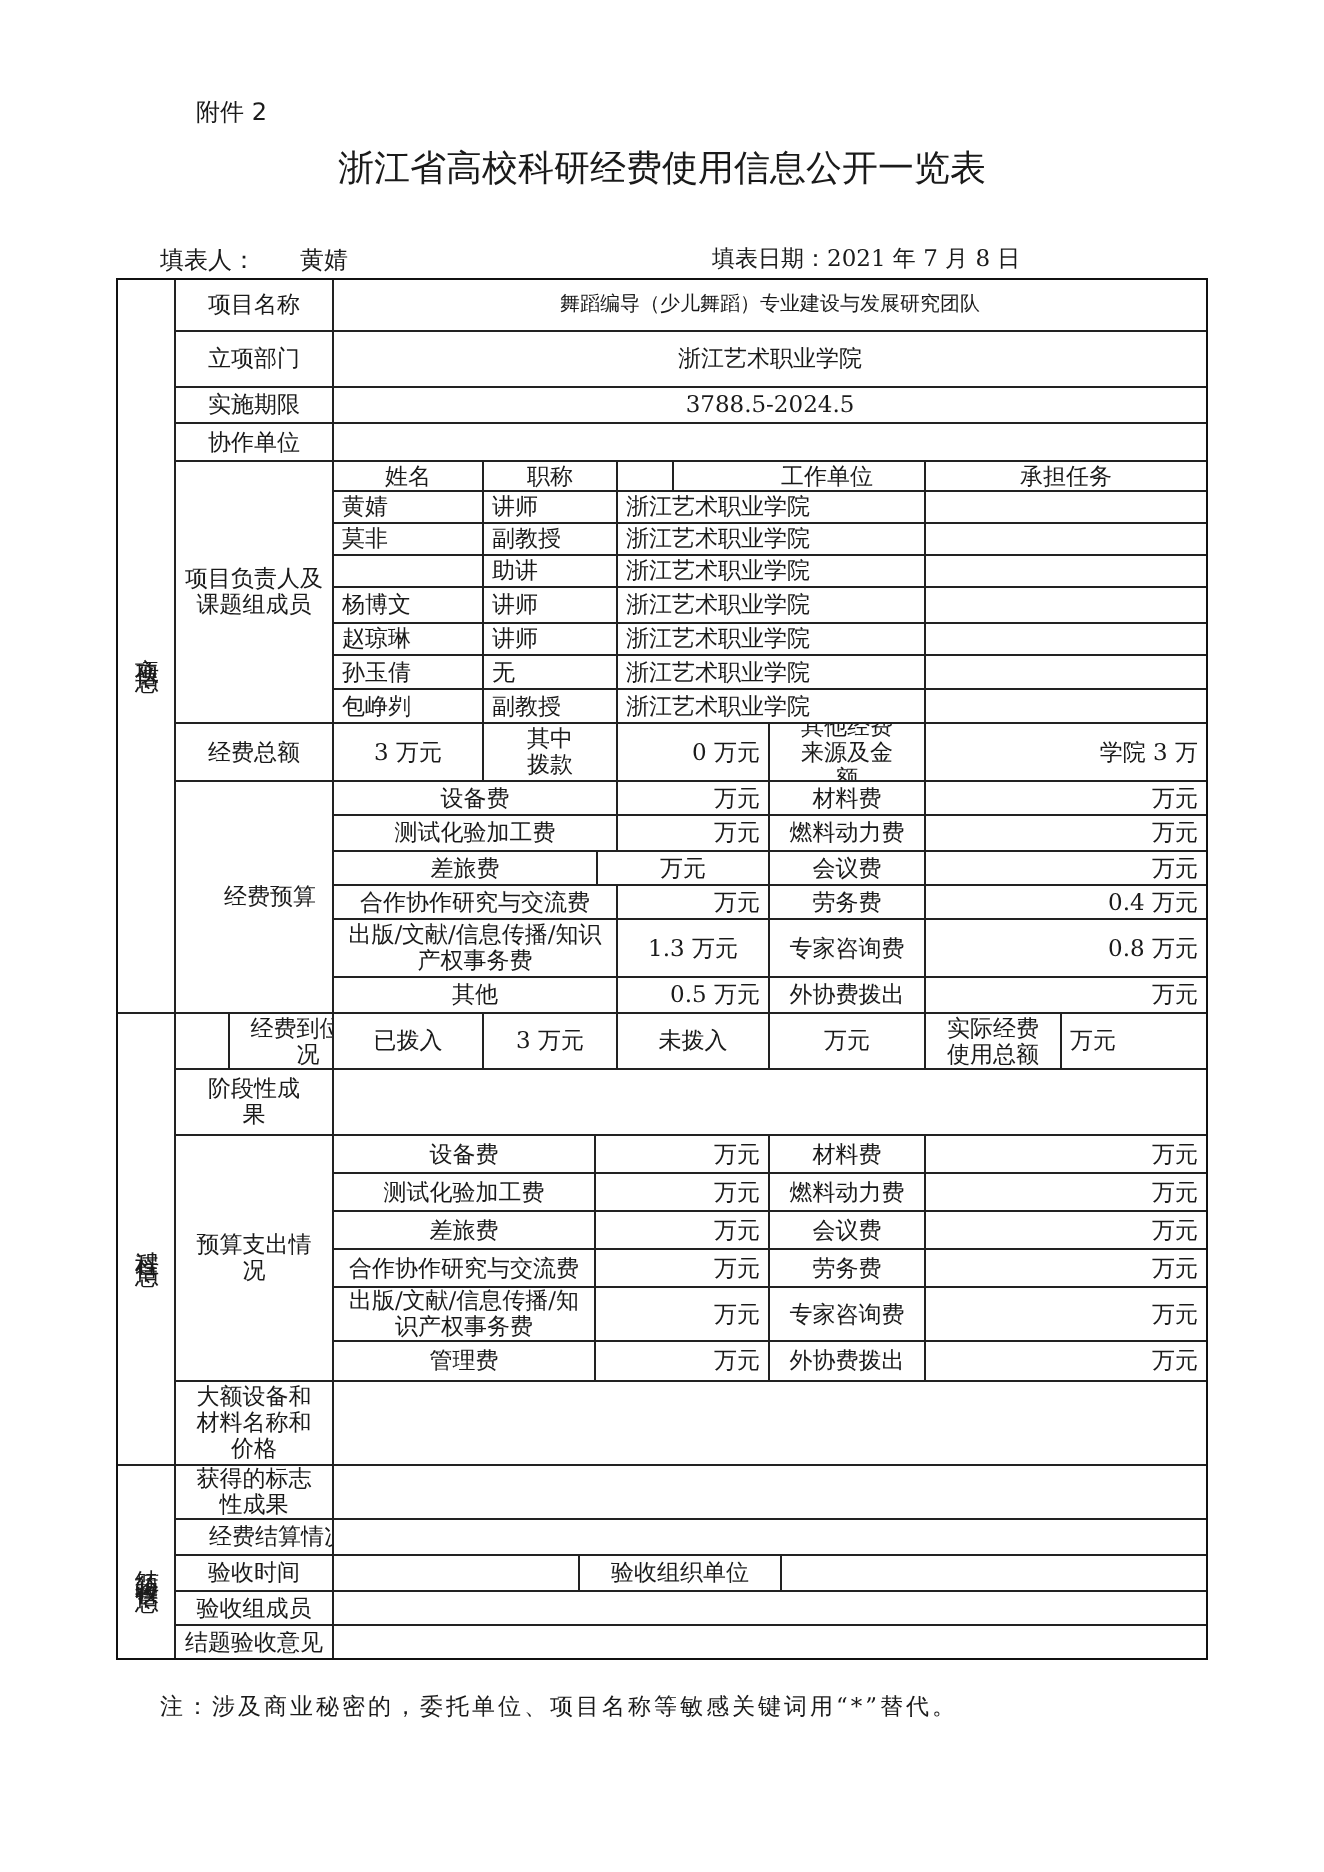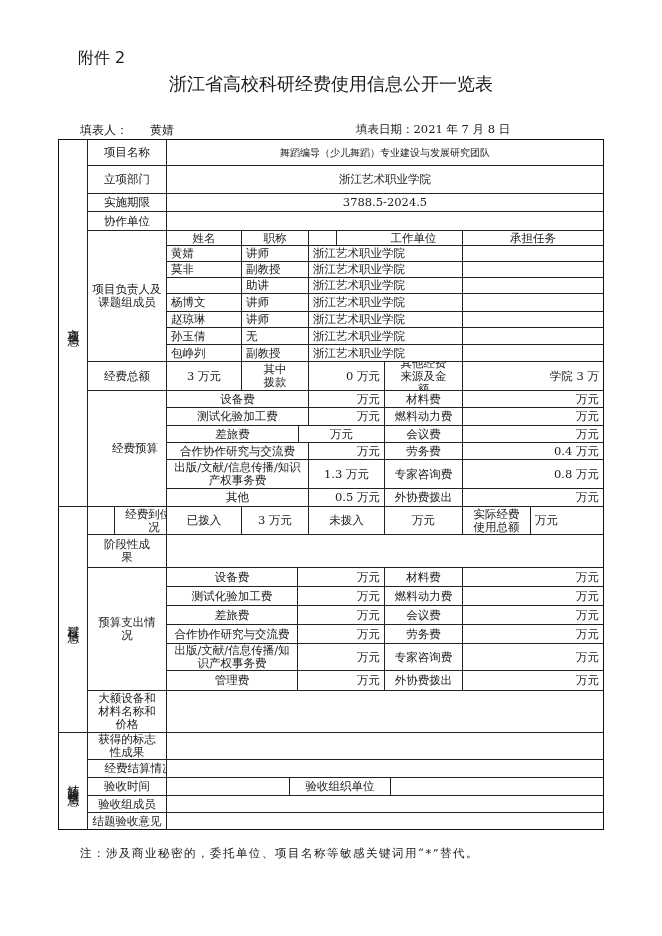--- a/index.html
+++ b/index.html
@@ -1,18 +1,18 @@
 <!DOCTYPE html>
 <html><head>
 <meta charset="utf-8">
 <style>
   html, body { margin: 0; padding: 0; background: #ffffff; }
   body { width: 662px; height: 936px; position: relative; overflow: hidden;
          font-family: "DejaVu Serif", "Liberation Serif", serif; color: #1a1a1a; }
-  .attach { position: absolute; left: 78px; top: 48px; font-size: 16px;
+  .attach { position: absolute; left: 98px; top: 48px; font-size: 12px;
             font-family: "DejaVu Sans", "Liberation Sans", sans-serif; }
   .title { position: absolute; left: 0; width: 662px; top: 72px; text-align: center;
            font-size: 18px; font-family: "DejaVu Sans", "Liberation Sans", sans-serif; letter-spacing: 0px; }
   .filler { position: absolute; left: 80px; top: 122px; font-size: 12px; }
   .filler .name { margin-left: 22px; }
   .date { position: absolute; left: 356px; top: 122px; font-size: 11.5px; }
   .c { position: absolute; box-sizing: border-box; border: 1px solid #222; display: flex;
        align-items: center; justify-content: center; text-align: center;
        font-size: 11.5px; line-height: 13px; overflow: hidden; background: #fff; }
   .c.r { justify-content: flex-end; padding-right: 4px; }

